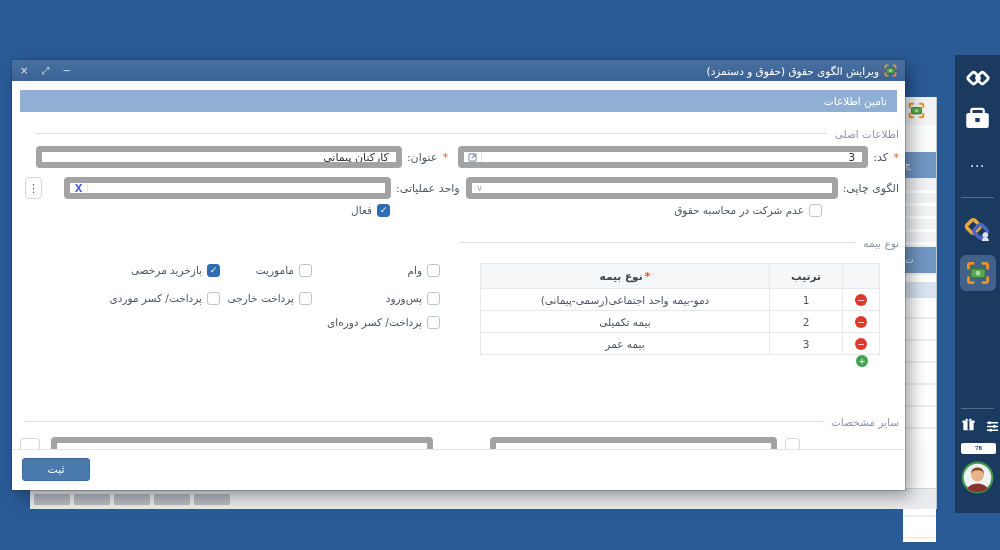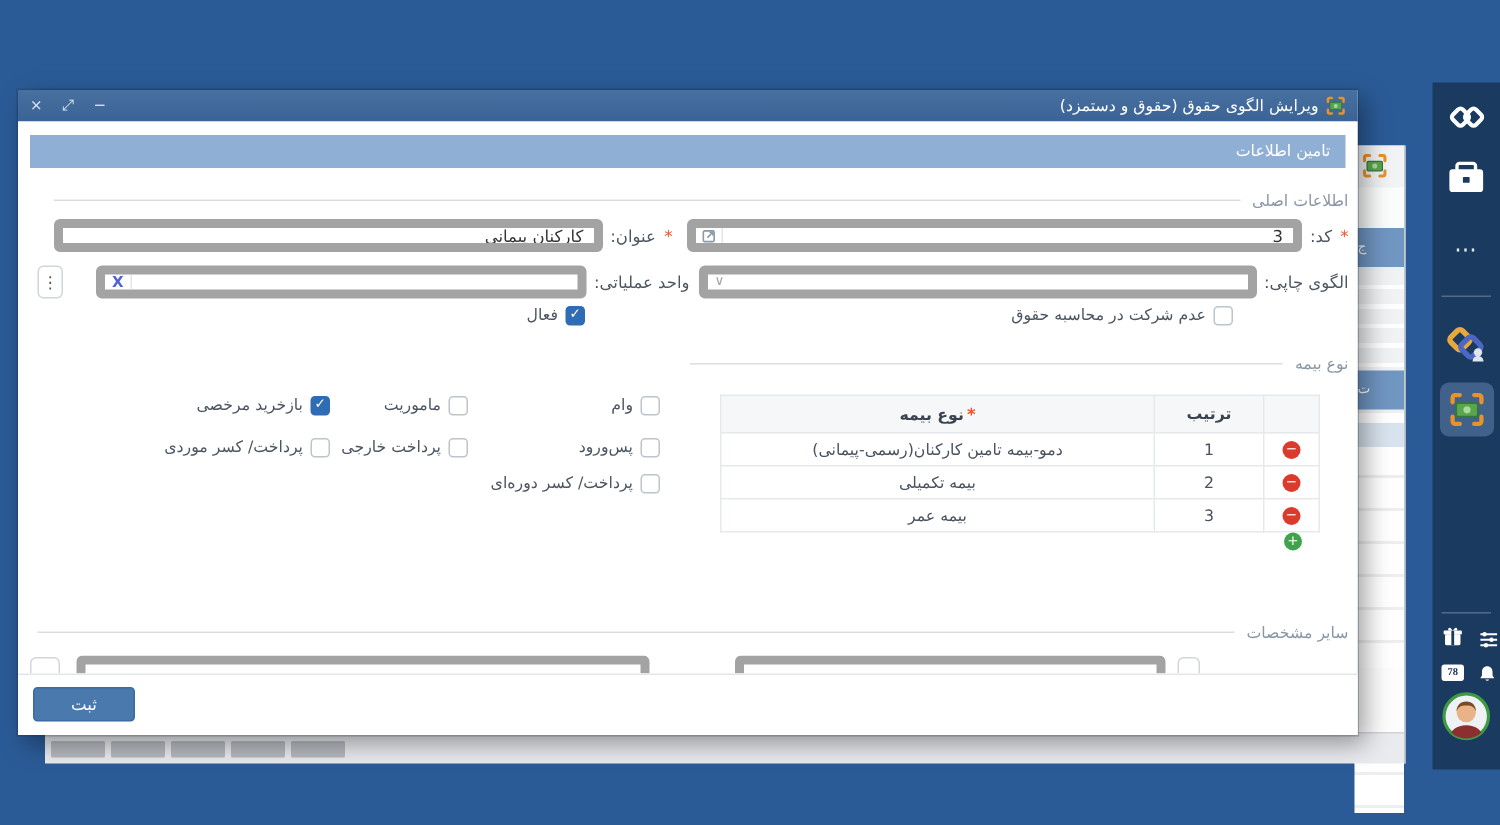--- a/index.html
+++ b/index.html
@@ -90,21 +90,21 @@
     border:1px solid #3c6b9f;border-radius:3px;color:#fff;font-size:11px;line-height:21px;
     text-align:center;box-sizing:border-box;cursor:default;}
 
   
   .sidebar{position:absolute;right:0;top:55px;width:45px;height:458px;background:#1a3a60;z-index:8;}
   .sb-item{position:absolute;left:0;width:45px;display:flex;justify-content:center;}
   .sb-divider{position:absolute;left:6px;right:6px;height:1px;background:rgba(255,255,255,.25);}
   .sb-dots{color:#e3e9f1;font-size:15px;letter-spacing:1px;line-height:10px;}
   .sb-selected{position:absolute;left:5px;top:200px;width:36px;height:36px;border-radius:6px;
     background:#40618a;display:flex;align-items:center;justify-content:center;}
-  .badge78{position:absolute;left:6px;top:388px;width:15px;height:11px;background:#fff;
+  .badge78{position:absolute;left:6px;top:388px;width:35px;height:11px;background:#fff;
     border-radius:2px;color:#1a3a60;font-size:7px;font-weight:bold;text-align:center;line-height:11px;font-family:Liberation Serif, serif;}
 </style>
 </head>
 <body>
 
 <div class="bgwin-strip">
   <div class="bg-iconbar">
     <span class="abs" style="left:5px;top:5px;">
       <svg viewBox="0 0 20 20" width="17" height="17">
         <path d="M2 6V3.5A1.5 1.5 0 0 1 3.5 2H6 M14 2h2.5A1.5 1.5 0 0 1 18 3.5V6 M18 14v2.5a1.5 1.5 0 0 1-1.5 1.5H14 M6 18H3.5A1.5 1.5 0 0 1 2 16.5V14" stroke="#e8922a" stroke-width="2.4" fill="none" stroke-linecap="round"></path>
@@ -216,21 +216,21 @@
           <th class="col-ord">ترتیب</th>
           <th>
             <span class="req">*</span><span>نوع بیمه</span>
           </th>
         </tr>
       </thead>
       <tbody>
         <tr>
           <td><span class="cbtn minus">−</span></td>
           <td>1</td>
-          <td>دمو-بیمه تامین کارکنان(رسمی-پیمانی)</td>
+          <td>دمو-بیمه واحد اجتماعی(رسمی-پیمانی)</td>
         </tr>
         <tr>
           <td><span class="cbtn minus">−</span></td>
           <td>2</td>
           <td>بیمه تکمیلی</td>
         </tr>
         <tr>
           <td><span class="cbtn minus">−</span></td>
           <td>3</td>
           <td>بیمه عمر</td>

